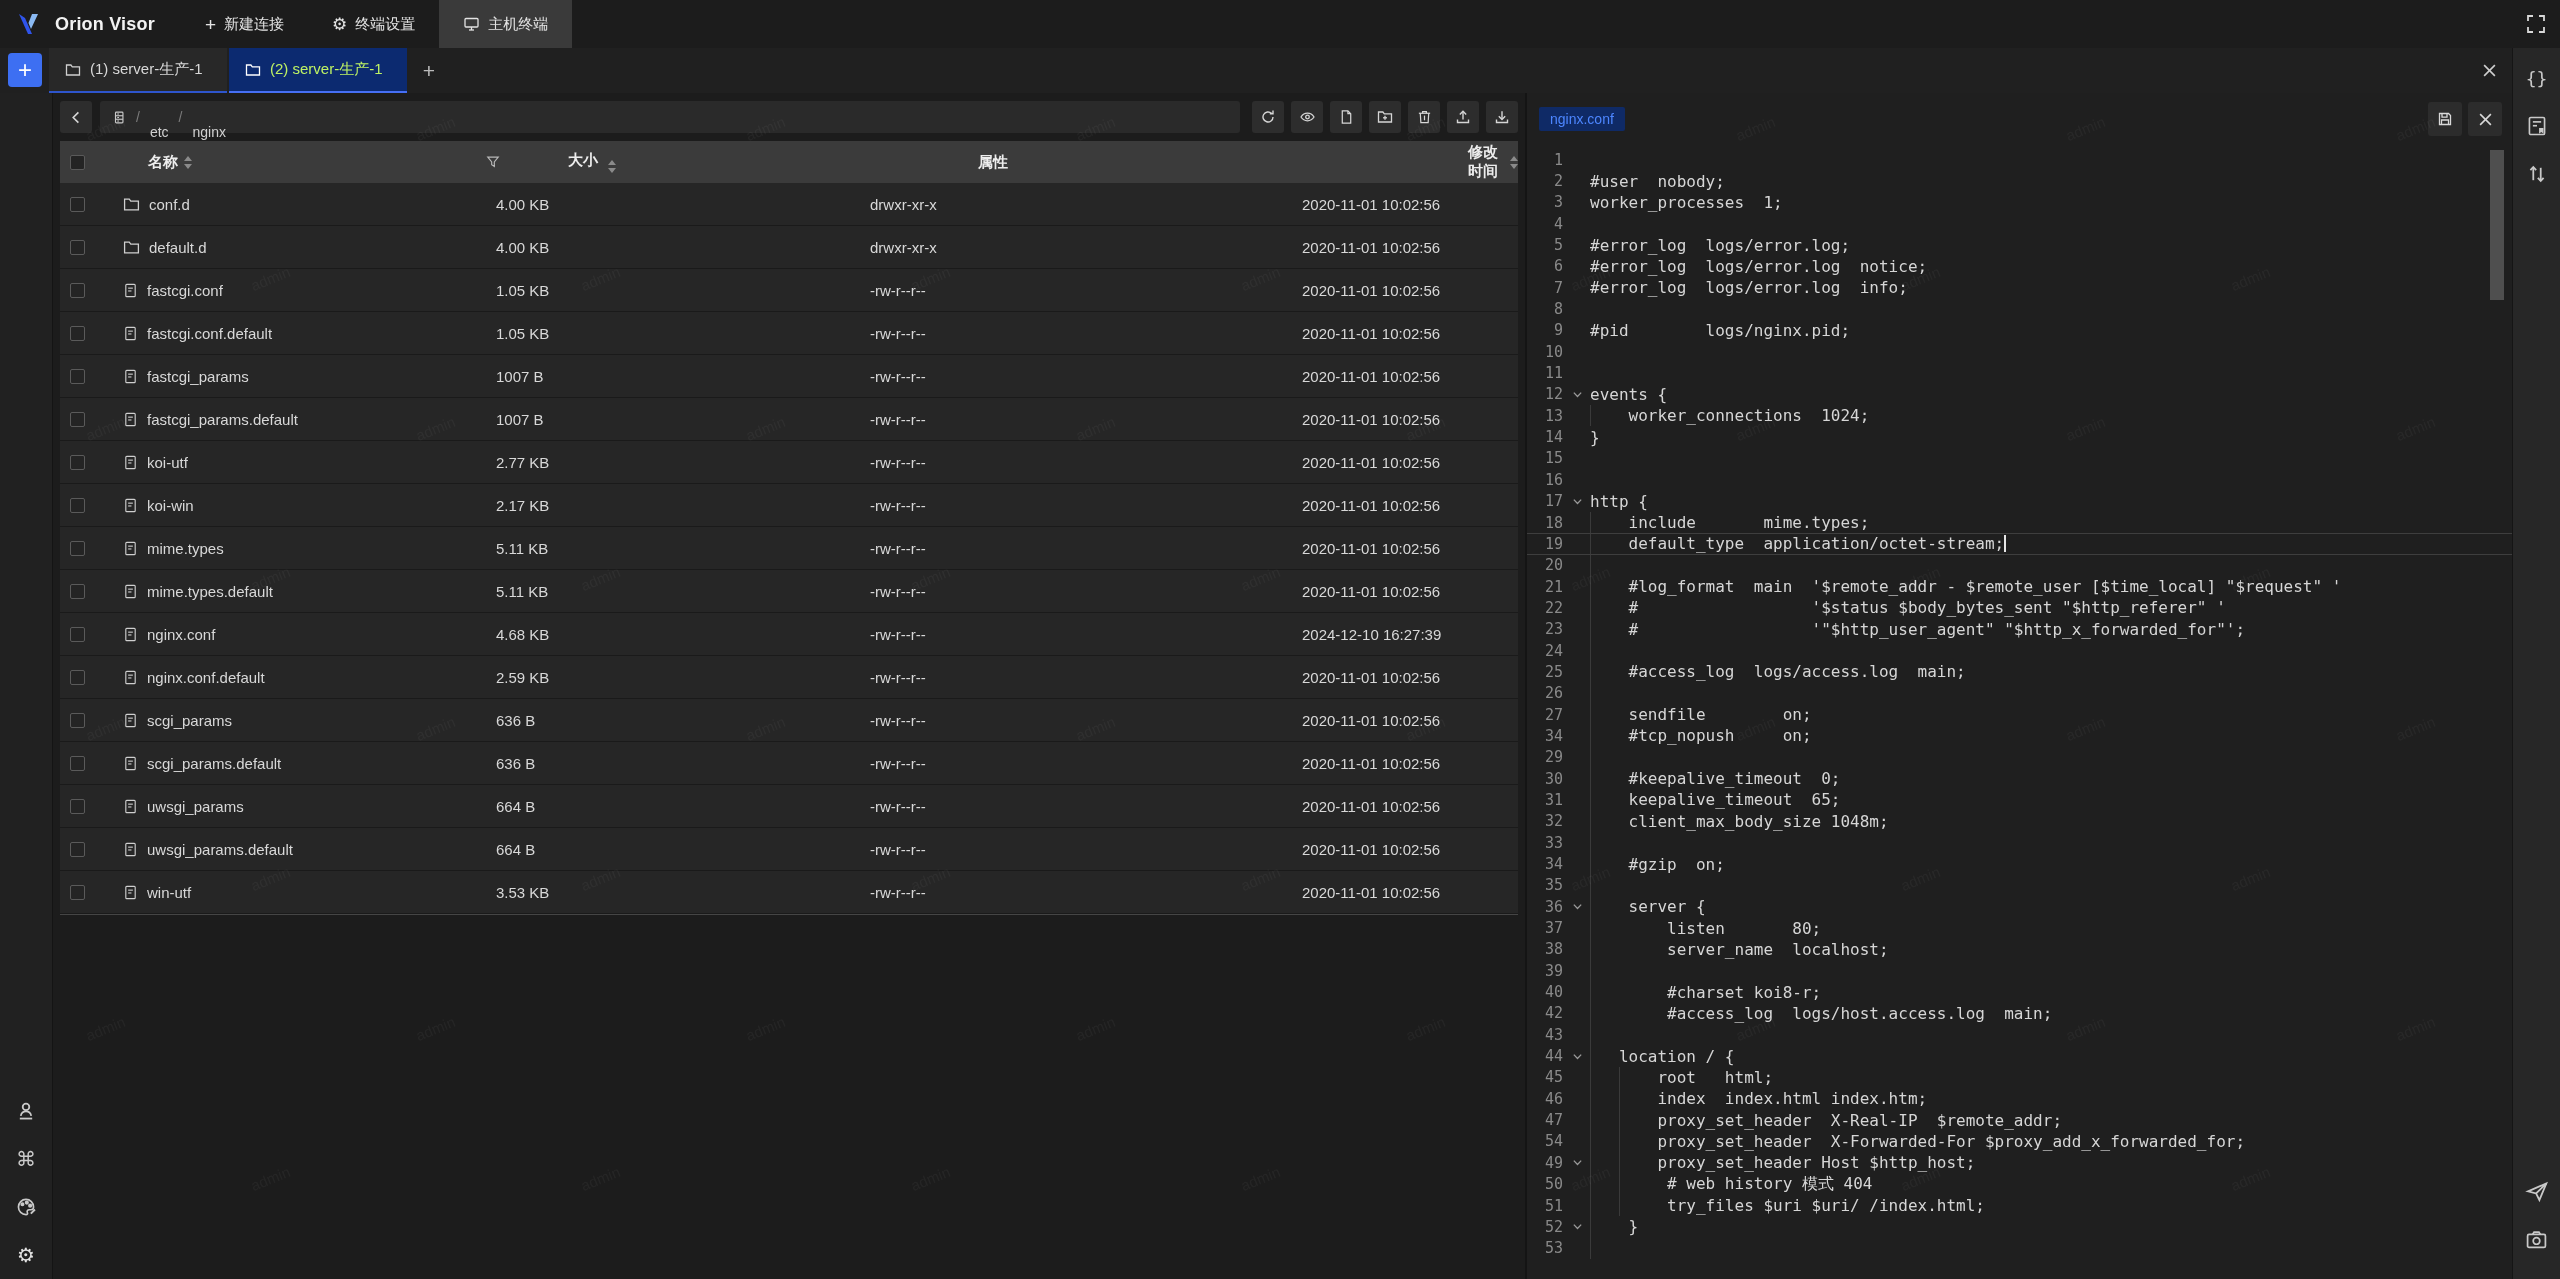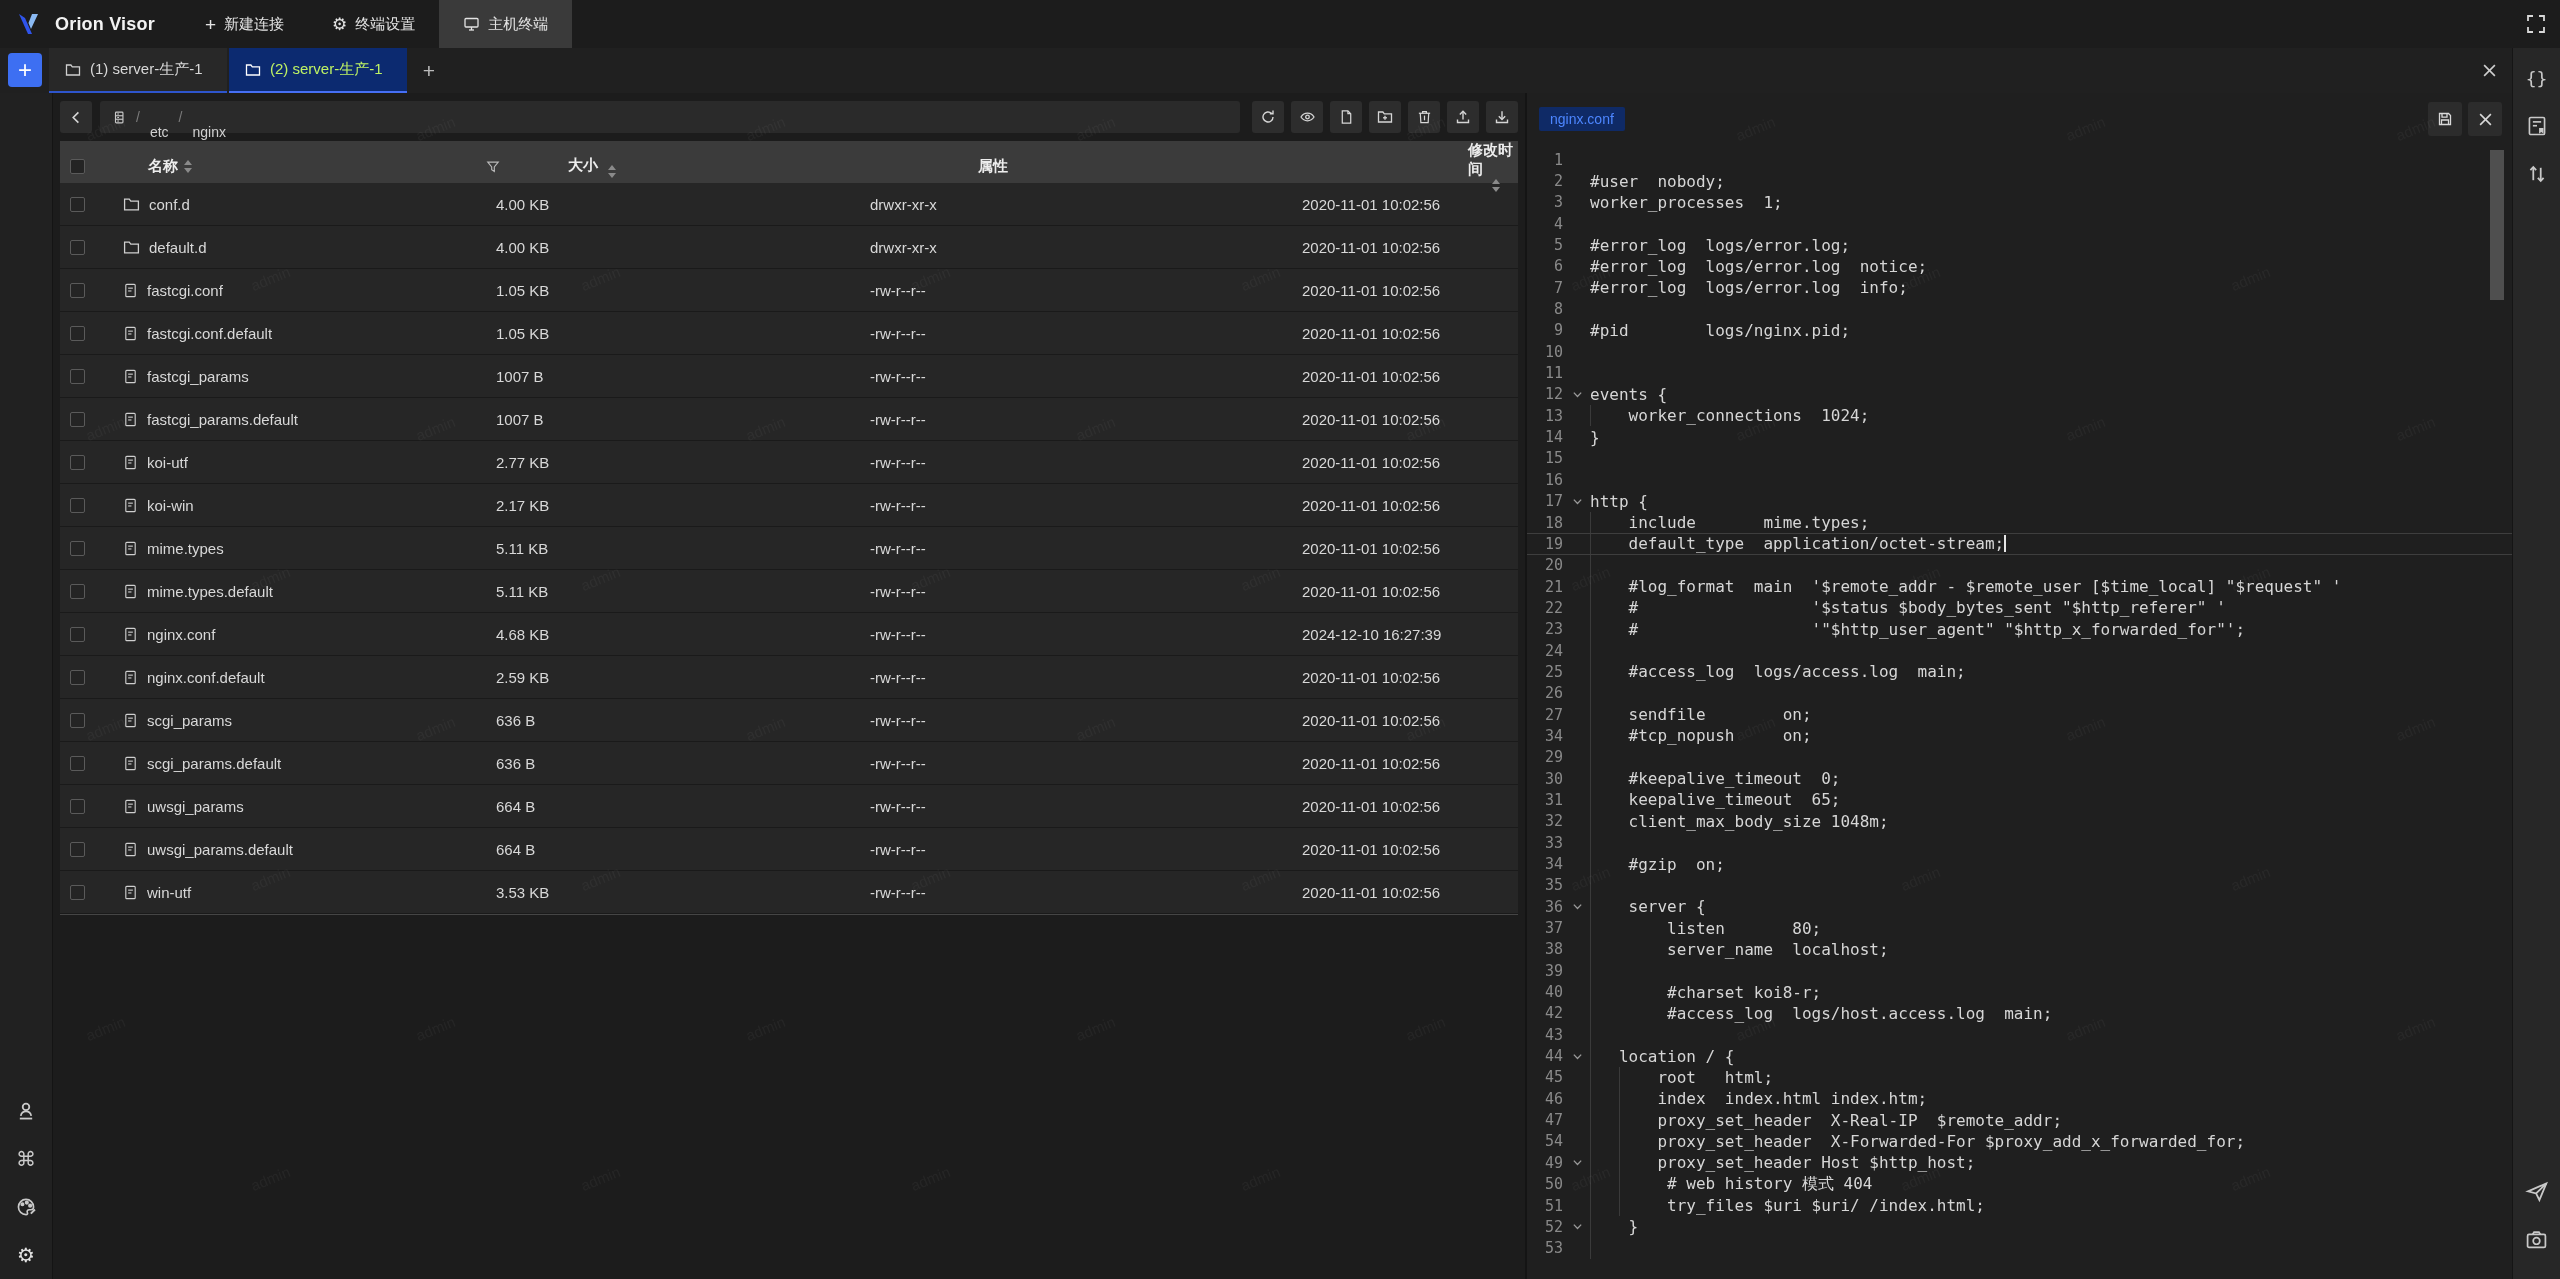--- a/index.html
+++ b/index.html
@@ -58,21 +58,21 @@
     font-size:15px; font-weight:bold; color:#ededed;gap:36px; }
   .t-row { height:43px; background:#262626; border-bottom:1px solid #1a1a1a; display:grid;
     grid-template-columns:44px 390px 376px 430px 1fr; align-items:center; font-size:15px; color:#d8d8d8; cursor:pointer; }
   .cell-cb { padding-left:10px; }
   .cb { width:15px; height:15px; border:1px solid #5a5a5a; border-radius:2px; background:#242424; cursor:pointer; }
   .head-name { padding-left:8px; display:flex; align-items:center; }
   .cell-name { padding-left:19px; display:flex; align-items:center; gap:9px; }
   .cell-size,.head-size { padding-left:2px; }
   .cell-perm,.head-perm { padding-left:0; }
   .cell-time { padding-left:2px; }
-  .head-time { padding-left:24px; display:flex; align-items:center;flex-direction:column; }
+  .head-time { padding-left:24px; display:flex; align-items:center; }
   .sorter { display:inline-flex; flex-direction:column; gap:3px; margin-left:6px; }
   .sorter i { width:0; height:0; border-left:4px solid transparent; border-right:4px solid transparent; display:block; }
   .sorter .up { border-bottom:5px solid #8a8a8a; }
   .sorter .dn { border-top:5px solid #8a8a8a; }
   .name-filter { margin-left:auto; margin-right:30px; color:#b9b9b9; cursor:pointer; display:flex; }
   .row-icon { color:#cfcfcf; display:flex; }
 
   
   .editor-panel { flex:1; background:#1f1f1f; border-left:2px solid #141414; position:relative; display:flex; flex-direction:column; }
   .ed-header { height:52px; display:flex; align-items:center; padding:0 10px 0 12px; }

